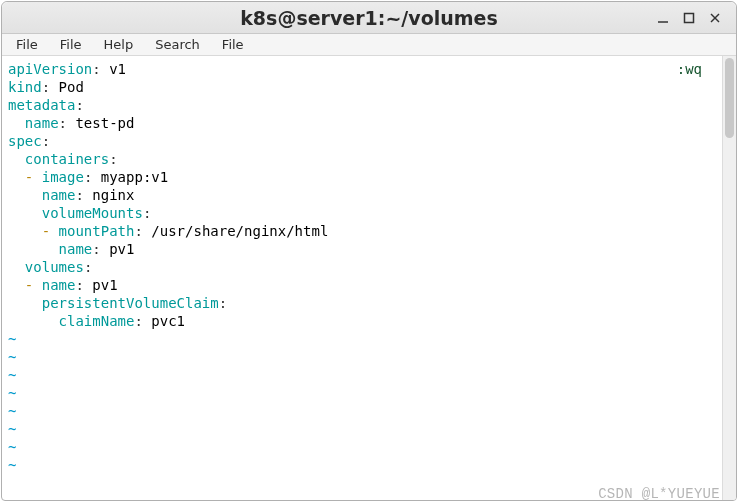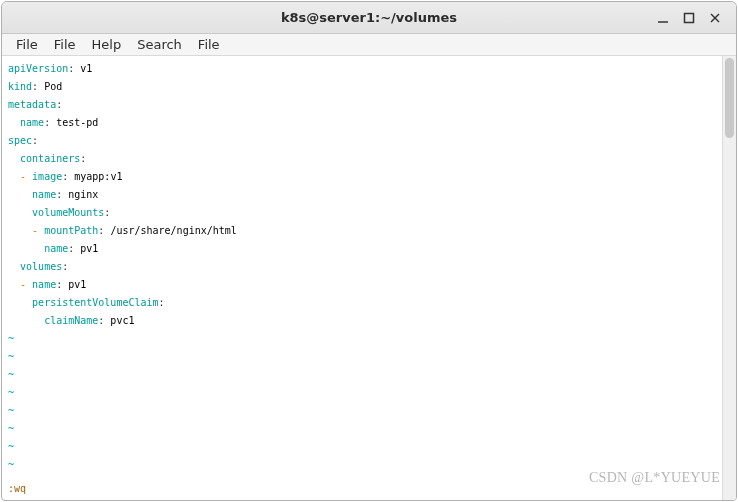--- a/index.html
+++ b/index.html
@@ -29,21 +29,21 @@
       border-bottom: 1px solid #c8c8c8;
       display: flex;
       align-items: center;
       position: relative;
       border-radius: 6px 6px 0 0;
     }
     .titlebar-title {
       flex: 1;
       text-align: center;
       font-weight: bold;
-      font-size: 13px;
+      font-size: 19px;
       color: #2b2b2b;
     }
     .win-controls {
       position: absolute;
       right: 4px;
       top: 0;
       height: 100%;
       display: flex;
       align-items: center;
       gap: 12px;
@@ -59,73 +59,73 @@
       color: #333;
     }
     .win-btn svg { width: 12px; height: 12px; stroke: #333; stroke-width: 1.5; fill: none; }
     .menubar {
       height: 22px;
       background: #f5f5f5;
       border-bottom: 1px solid #d9d9d9;
       display: flex;
       align-items: center;
       padding: 0 6px;
-      gap: 0;
+      gap: 6px;
     }
     .menu-item {
       padding: 3px 8px;
       border-radius: 3px;
       cursor: pointer;
       font-size: 13px;
       color: #2e2e2e;
     }
     .terminal-wrap {
       flex: 1;
       position: relative;
       display: flex;
     }
     .terminal {
       flex: 1;
       font-family: "DejaVu Sans Mono","Menlo","Consolas",monospace;
-      font-size: 10px;
+      font-size: 14px;
       line-height: 18px;
       white-space: pre;
-      padding: 4px 4px 2px 6px;
+      padding: 4px 20px 2px 6px;
       color: #000;
       overflow: hidden;
       display: flex;
-      flex-direction: column;
+      flex-direction: row;
     }
     .code-lines { flex: 1; }
     .scrollbar {
       width: 14px;
       background: #f0f0f0;
       border-left: 1px solid #dcdcdc;
       position: relative;
     }
     .scroll-thumb {
       position: absolute;
       left: 2px; right: 2px;
       top: 2px;
       height: 80px;
       background: #c8c8c8;
       border-radius: 6px;
     }
     .k-key   { color: #009999; }
     .k-dash  { color: #b8860b; }
     .k-tilde { color: #0099cc; }
     .k-dark  { color: #333; }
-    .status-line { color: #a16207; }
+    .status-line { color: #14532d; }
     .watermark {
       position: absolute;
       right: 18px;
-      bottom: 16px;
+      bottom: 0;
       font-size: 14px;
       color: rgba(120,120,120,0.55);
-      font-family: Liberation Serif, serif;
+      font-family: Liberation Mono, monospace;
       pointer-events: none;
       letter-spacing: 0.3px;
     }
   </style>
 </head>
 <body>
 
 <div class="window">
 
   <div class="titlebar">

